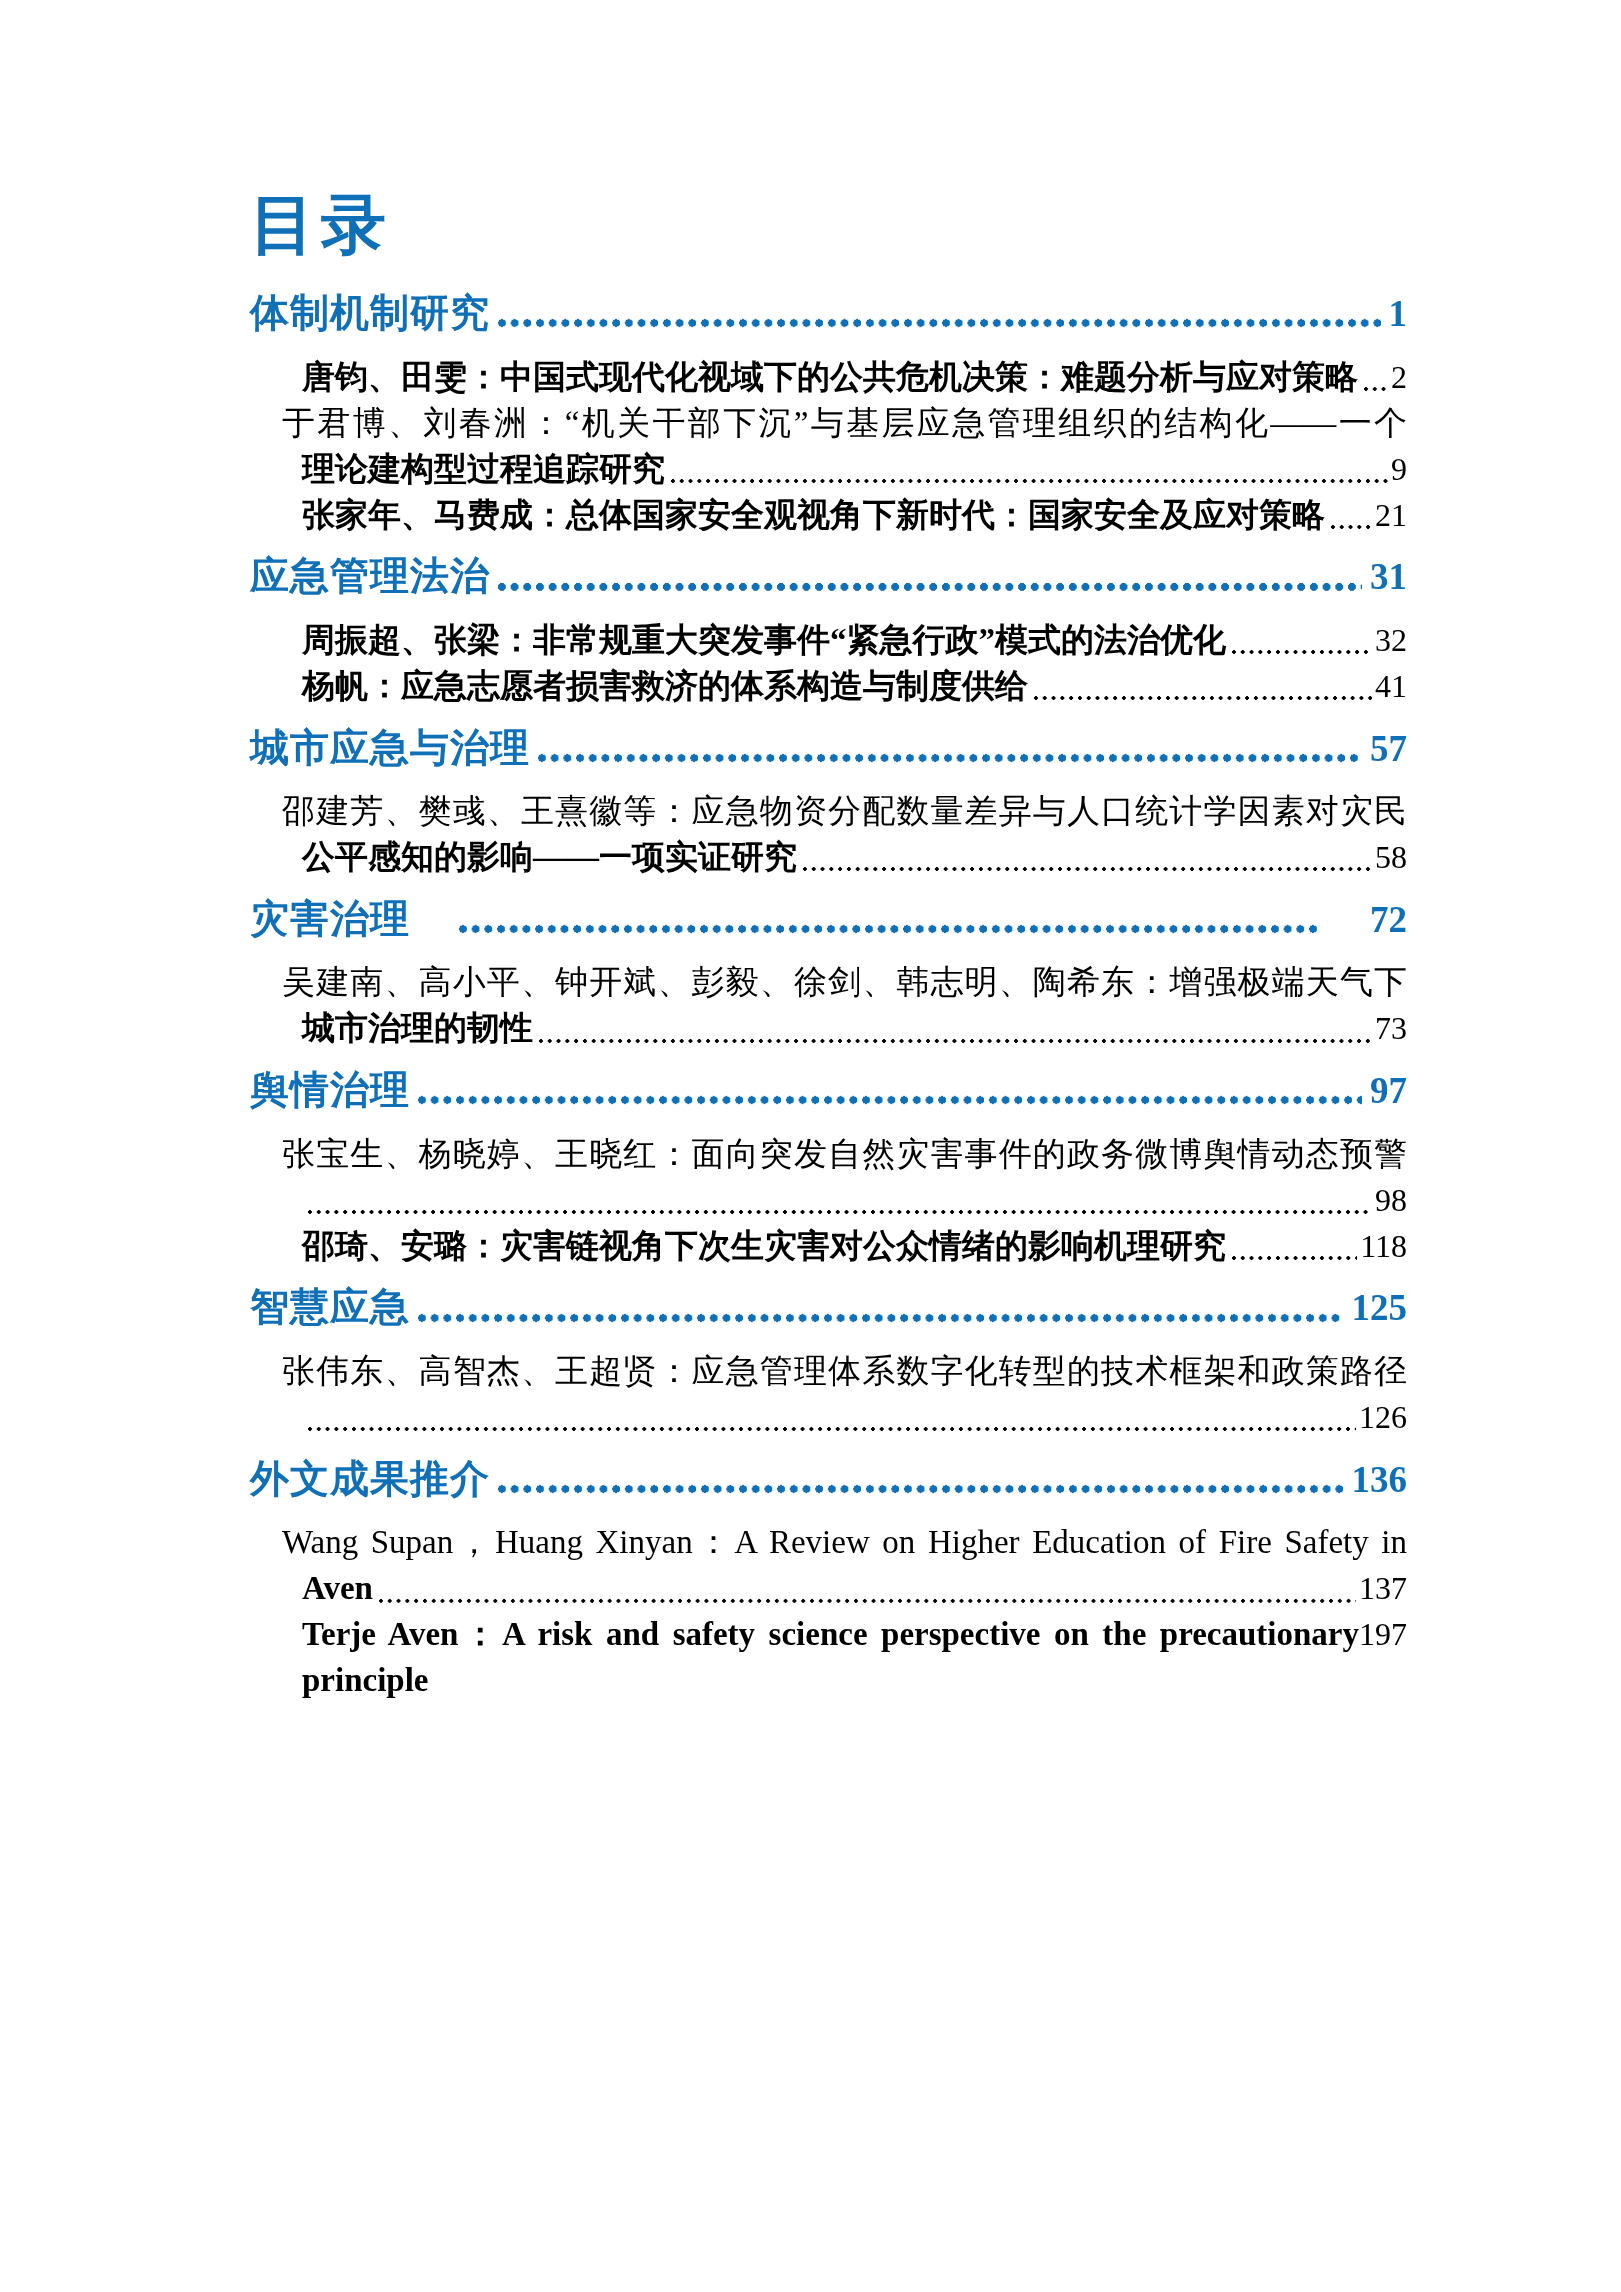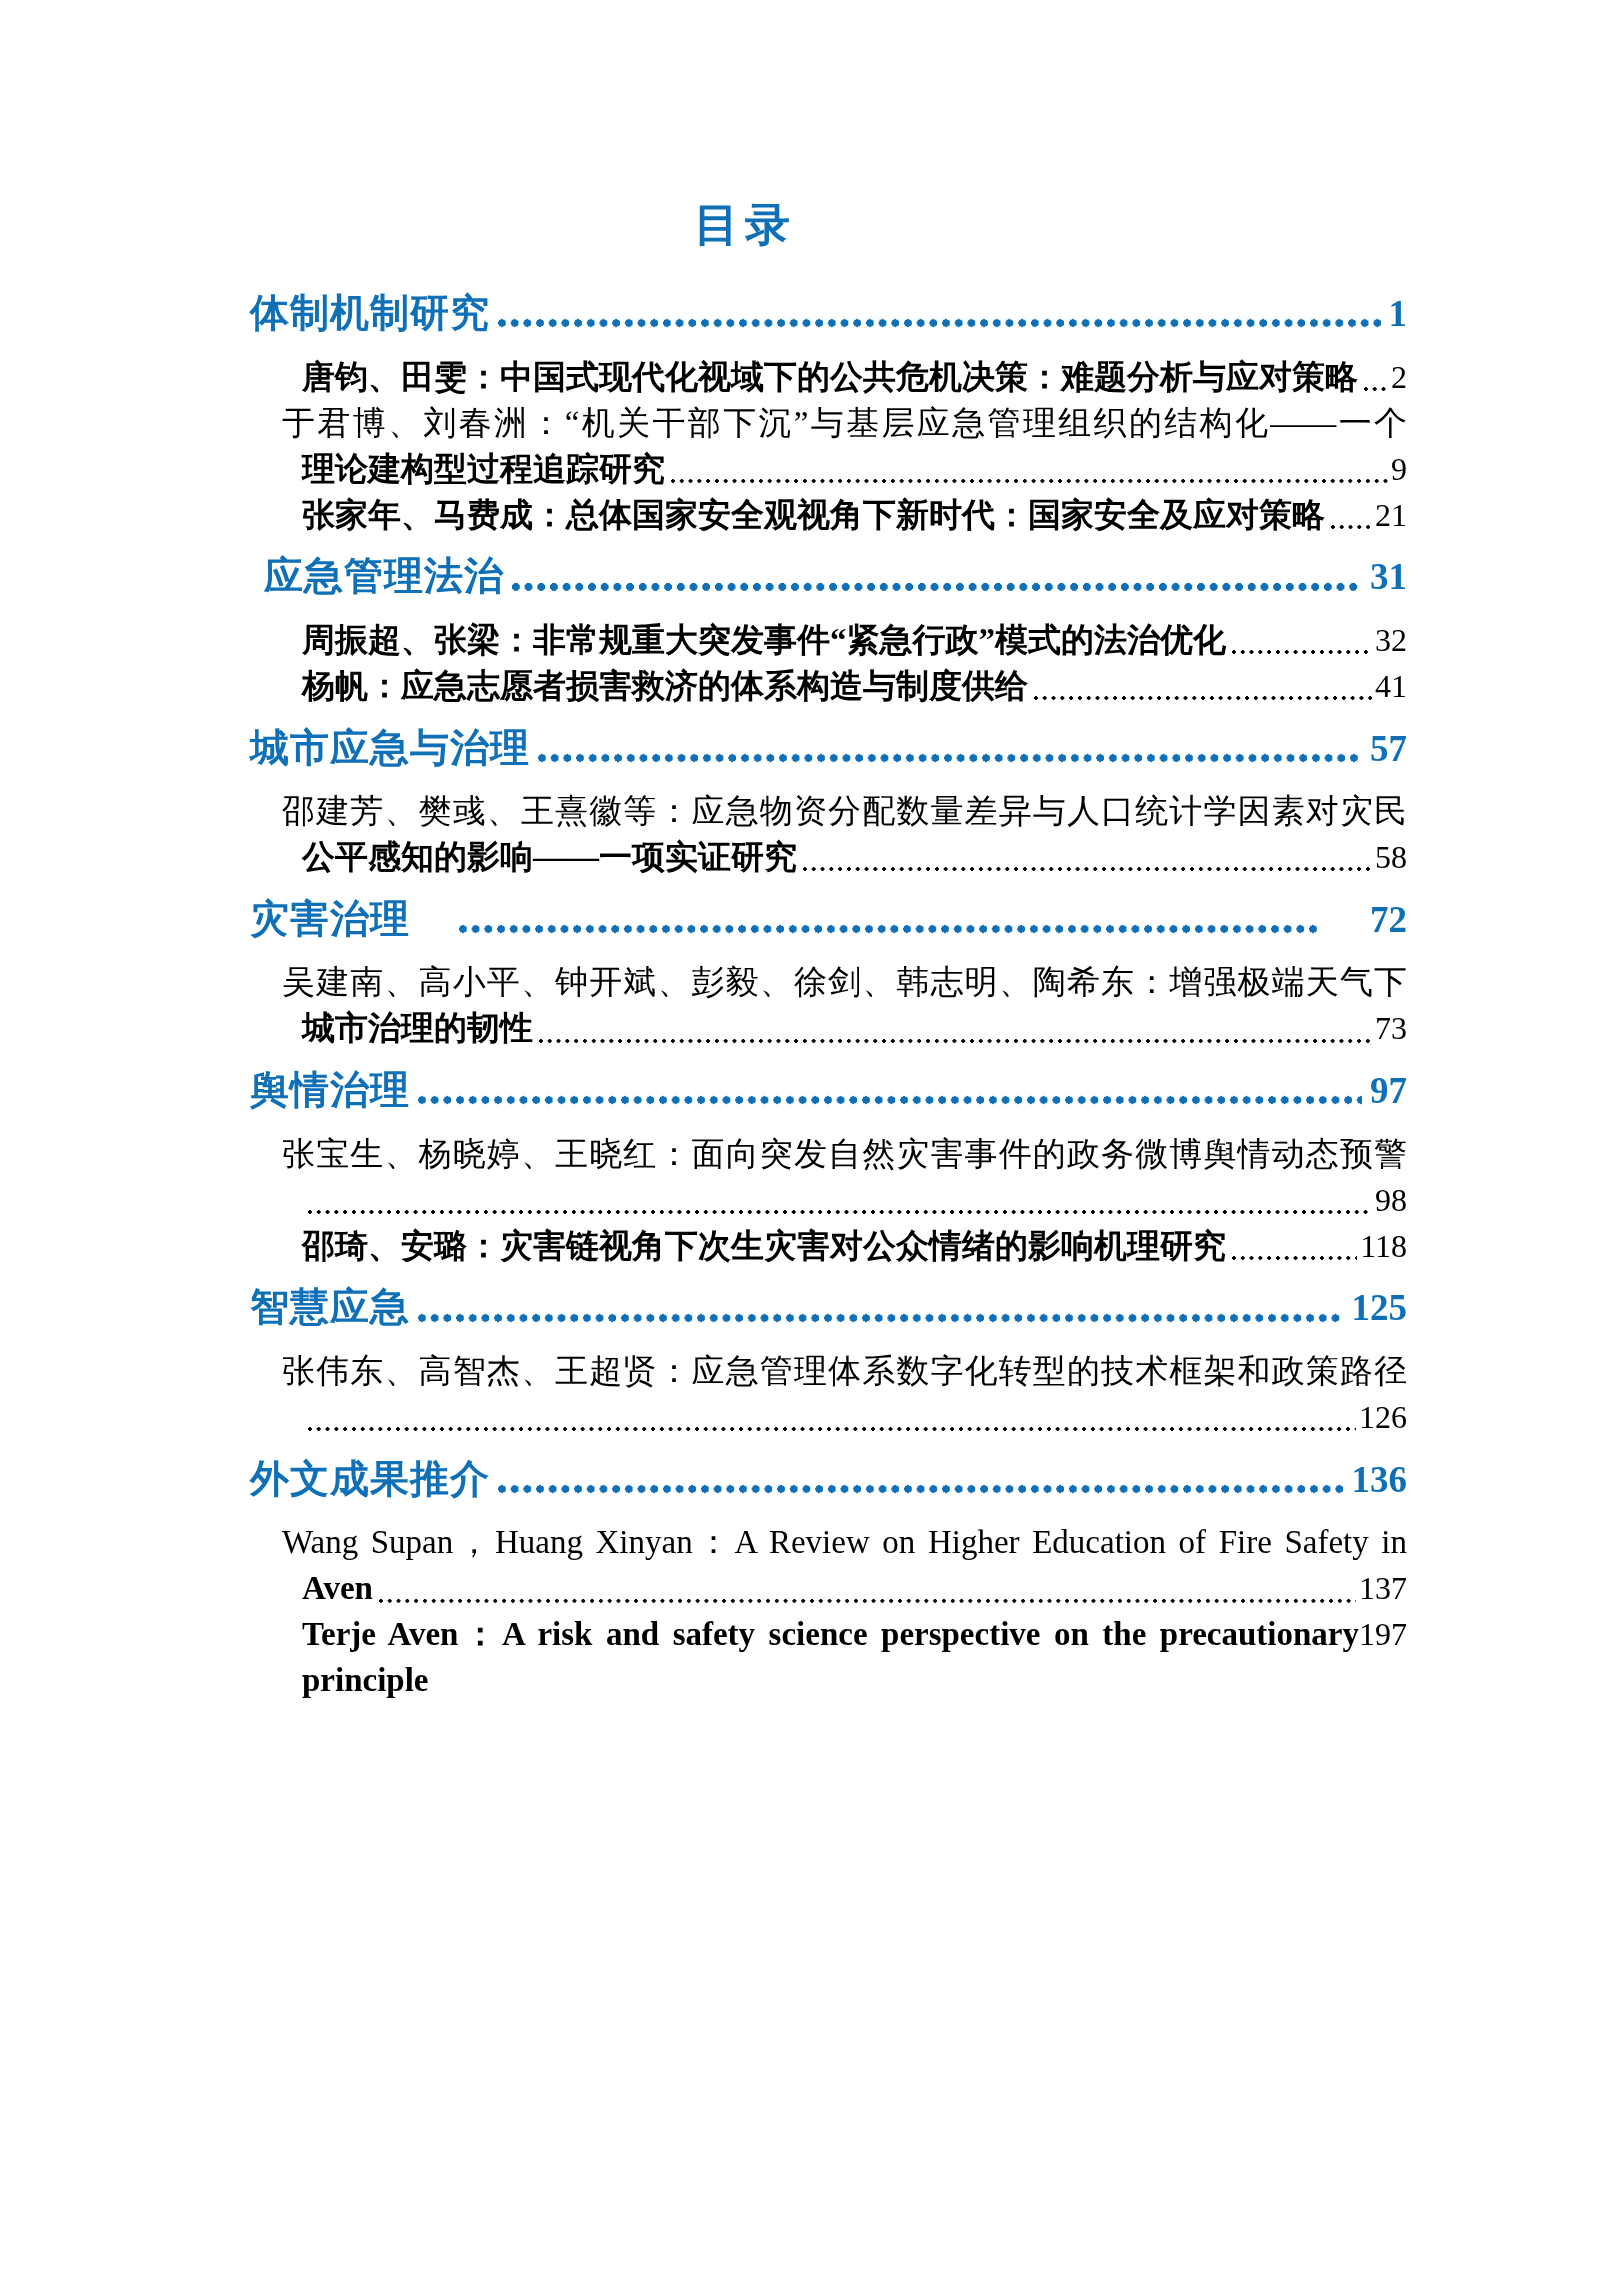--- a/index.html
+++ b/index.html
@@ -10,24 +10,23 @@
     color:#000;
     overflow:hidden;
   }
   .page { position:relative; width:1621px; height:2293px; background:#fff; }
 
   .page-title {
     margin:192px 0 0 250px;
     width:1157px;
     box-sizing:border-box;
     padding-right:167px;
-    text-align:center;
     font-family:"Liberation Sans","DejaVu Sans",sans-serif;
     font-weight:bold;
-    font-size:45px;
+    font-size:65px;
     line-height:65px;
     letter-spacing:5.9px;
   }
 
   .toc { margin:33px 0 0 250px; width:1157px; }
 
   .sec-head {
     display:flex; align-items:baseline;
     font-family:"Liberation Sans","DejaVu Sans",sans-serif;
     font-weight:bold;
@@ -101,21 +100,21 @@
         </div>
         <div class="entry">
           <div class="entry-line">
             <span class="entry-text">张家年、马费成：总体国家安全观视角下新时代：国家安全及应对策略</span>
             <span class="entry-leader"></span>
             <span class="entry-page">21</span>
           </div>
         </div>
       </div>
       <div class="section">
-        <div class="sec-head" style="color: rgb(15, 112, 184); margin-left: 14px;">
+        <div class="sec-head" style="color: rgb(15, 112, 184);">
           <span class="sec-title">应急管理法治</span>
           <span class="sec-leader" style="background-image: radial-gradient(3.9px at 5.9px 5.9px, rgb(15, 112, 184) 98%, transparent 100%); background-size: 12.7px 11.8px;"></span>
           <span class="sec-page">31</span>
         </div>
         <div class="entry">
           <div class="entry-line">
             <span class="entry-text">周振超、张梁：非常规重大突发事件“紧急行政”模式的法治优化</span>
             <span class="entry-leader"></span>
             <span class="entry-page">32</span>
           </div>

